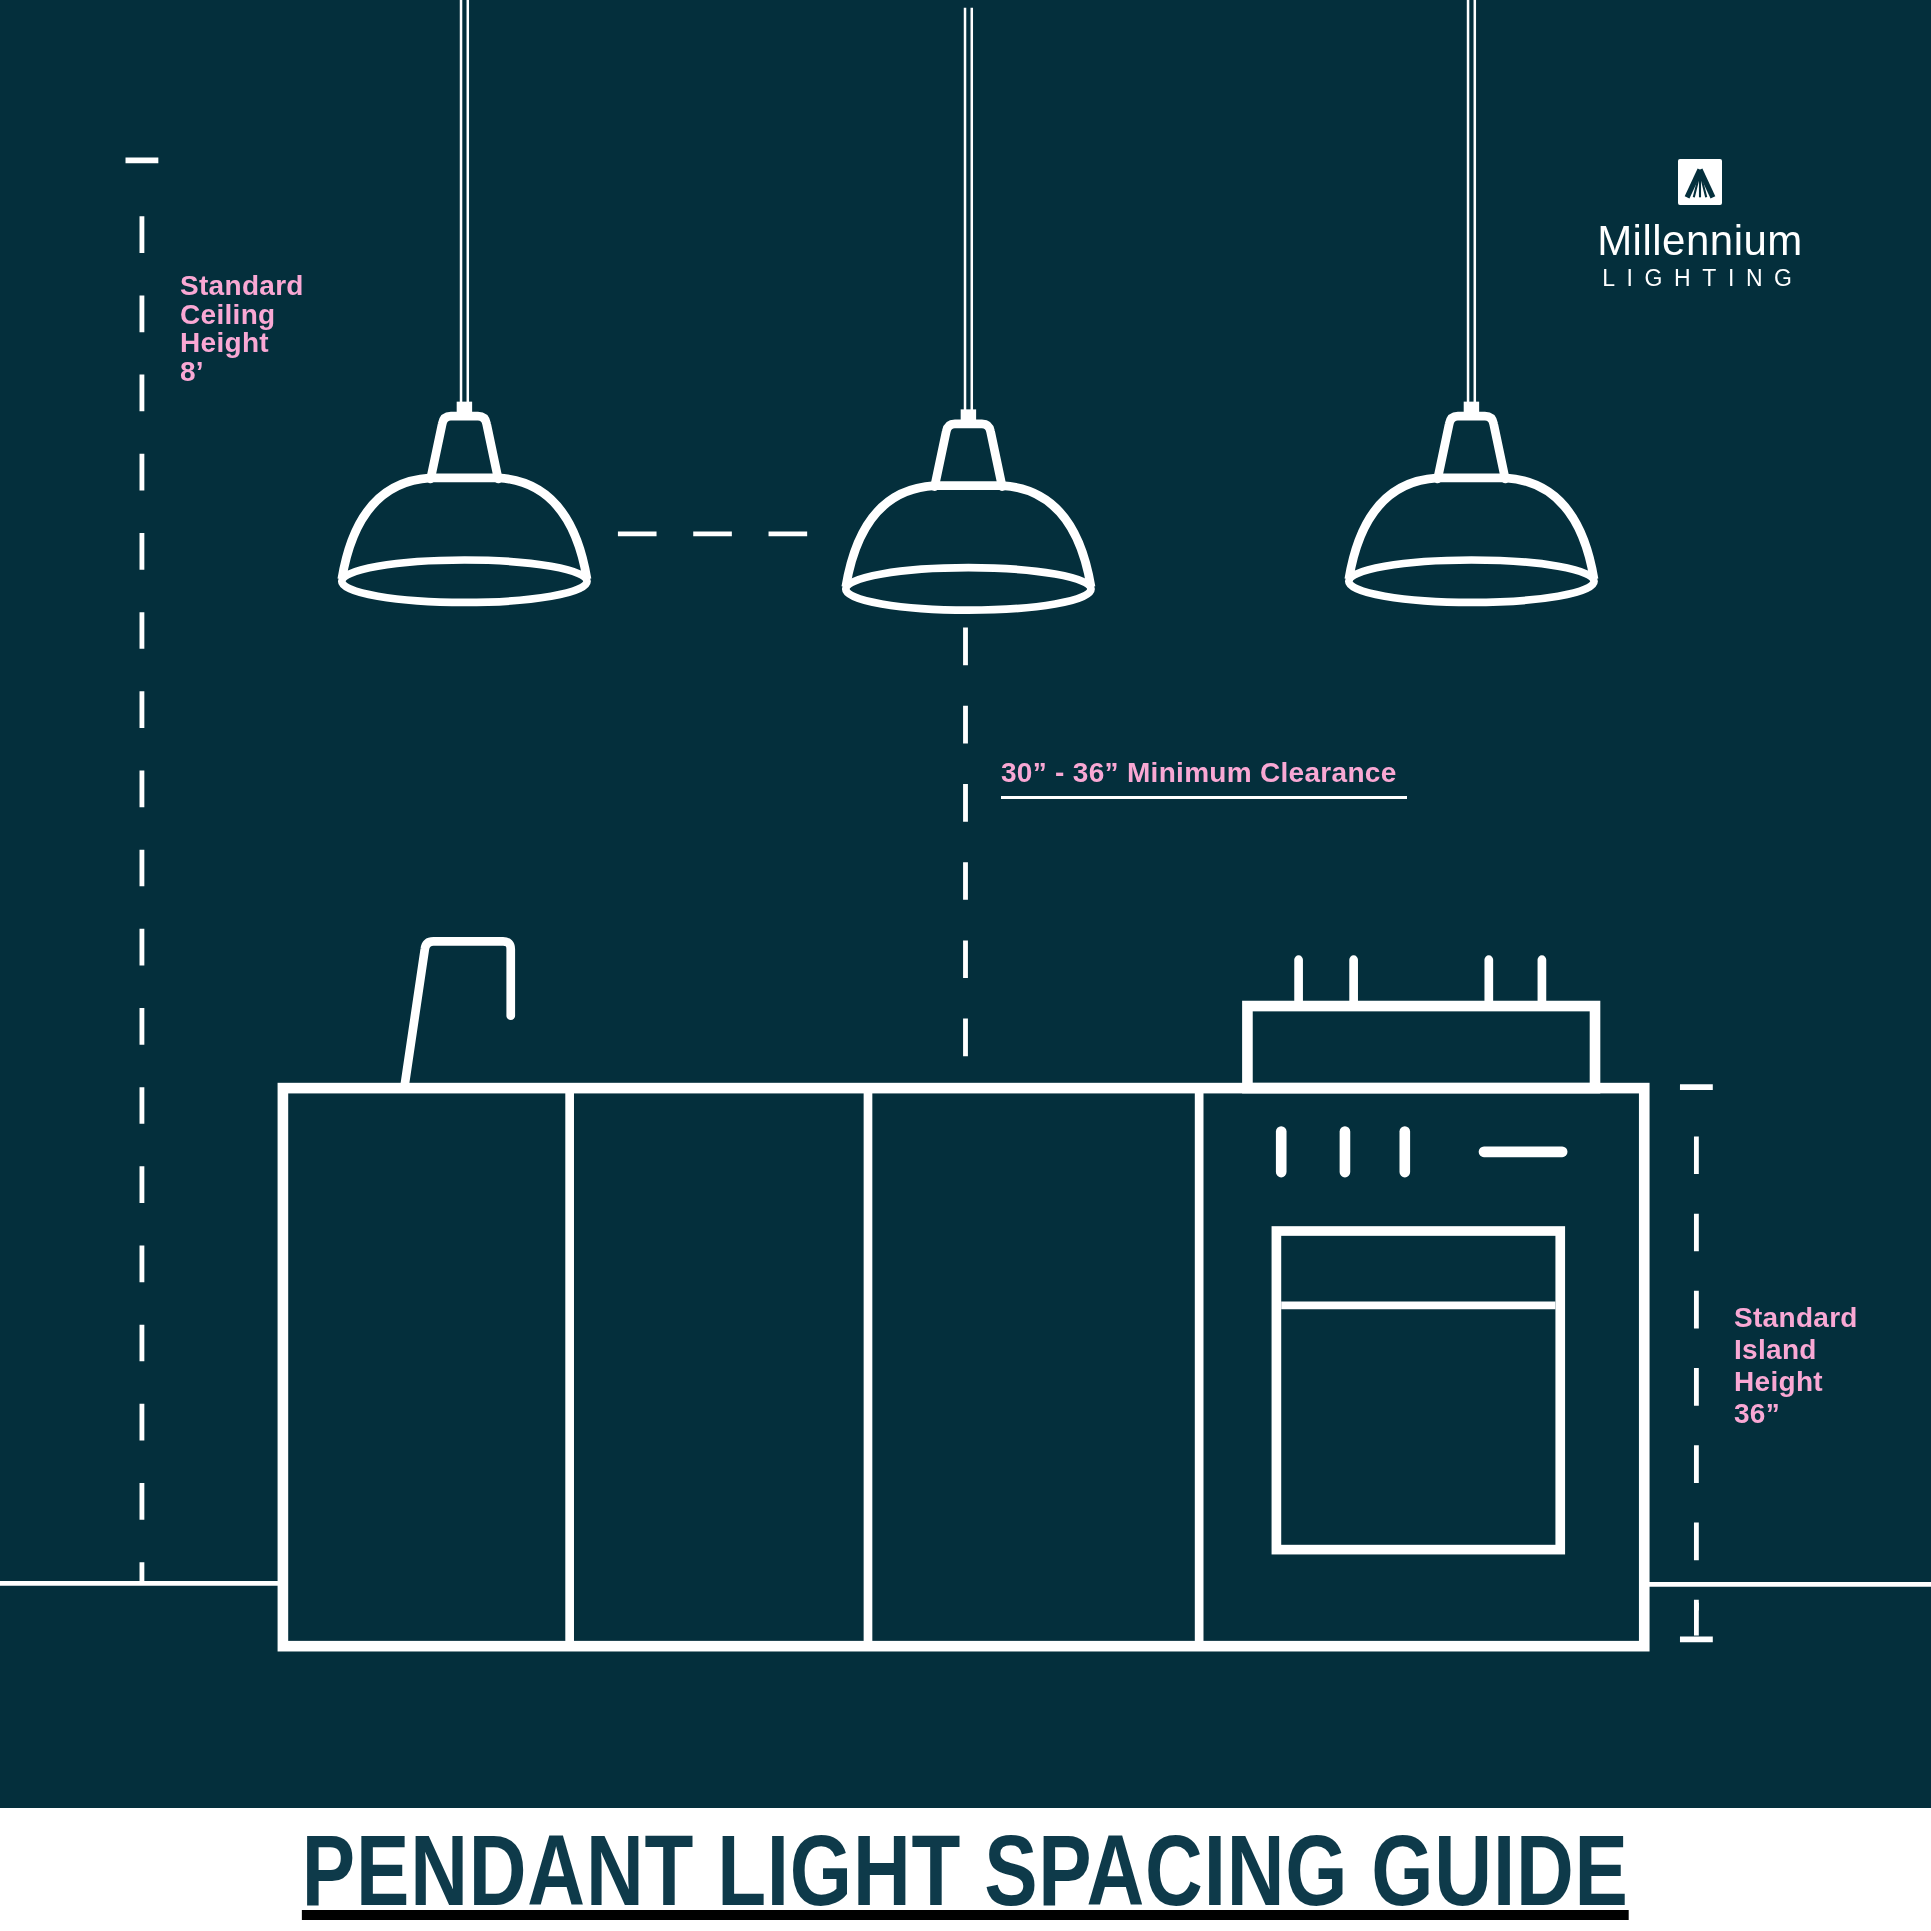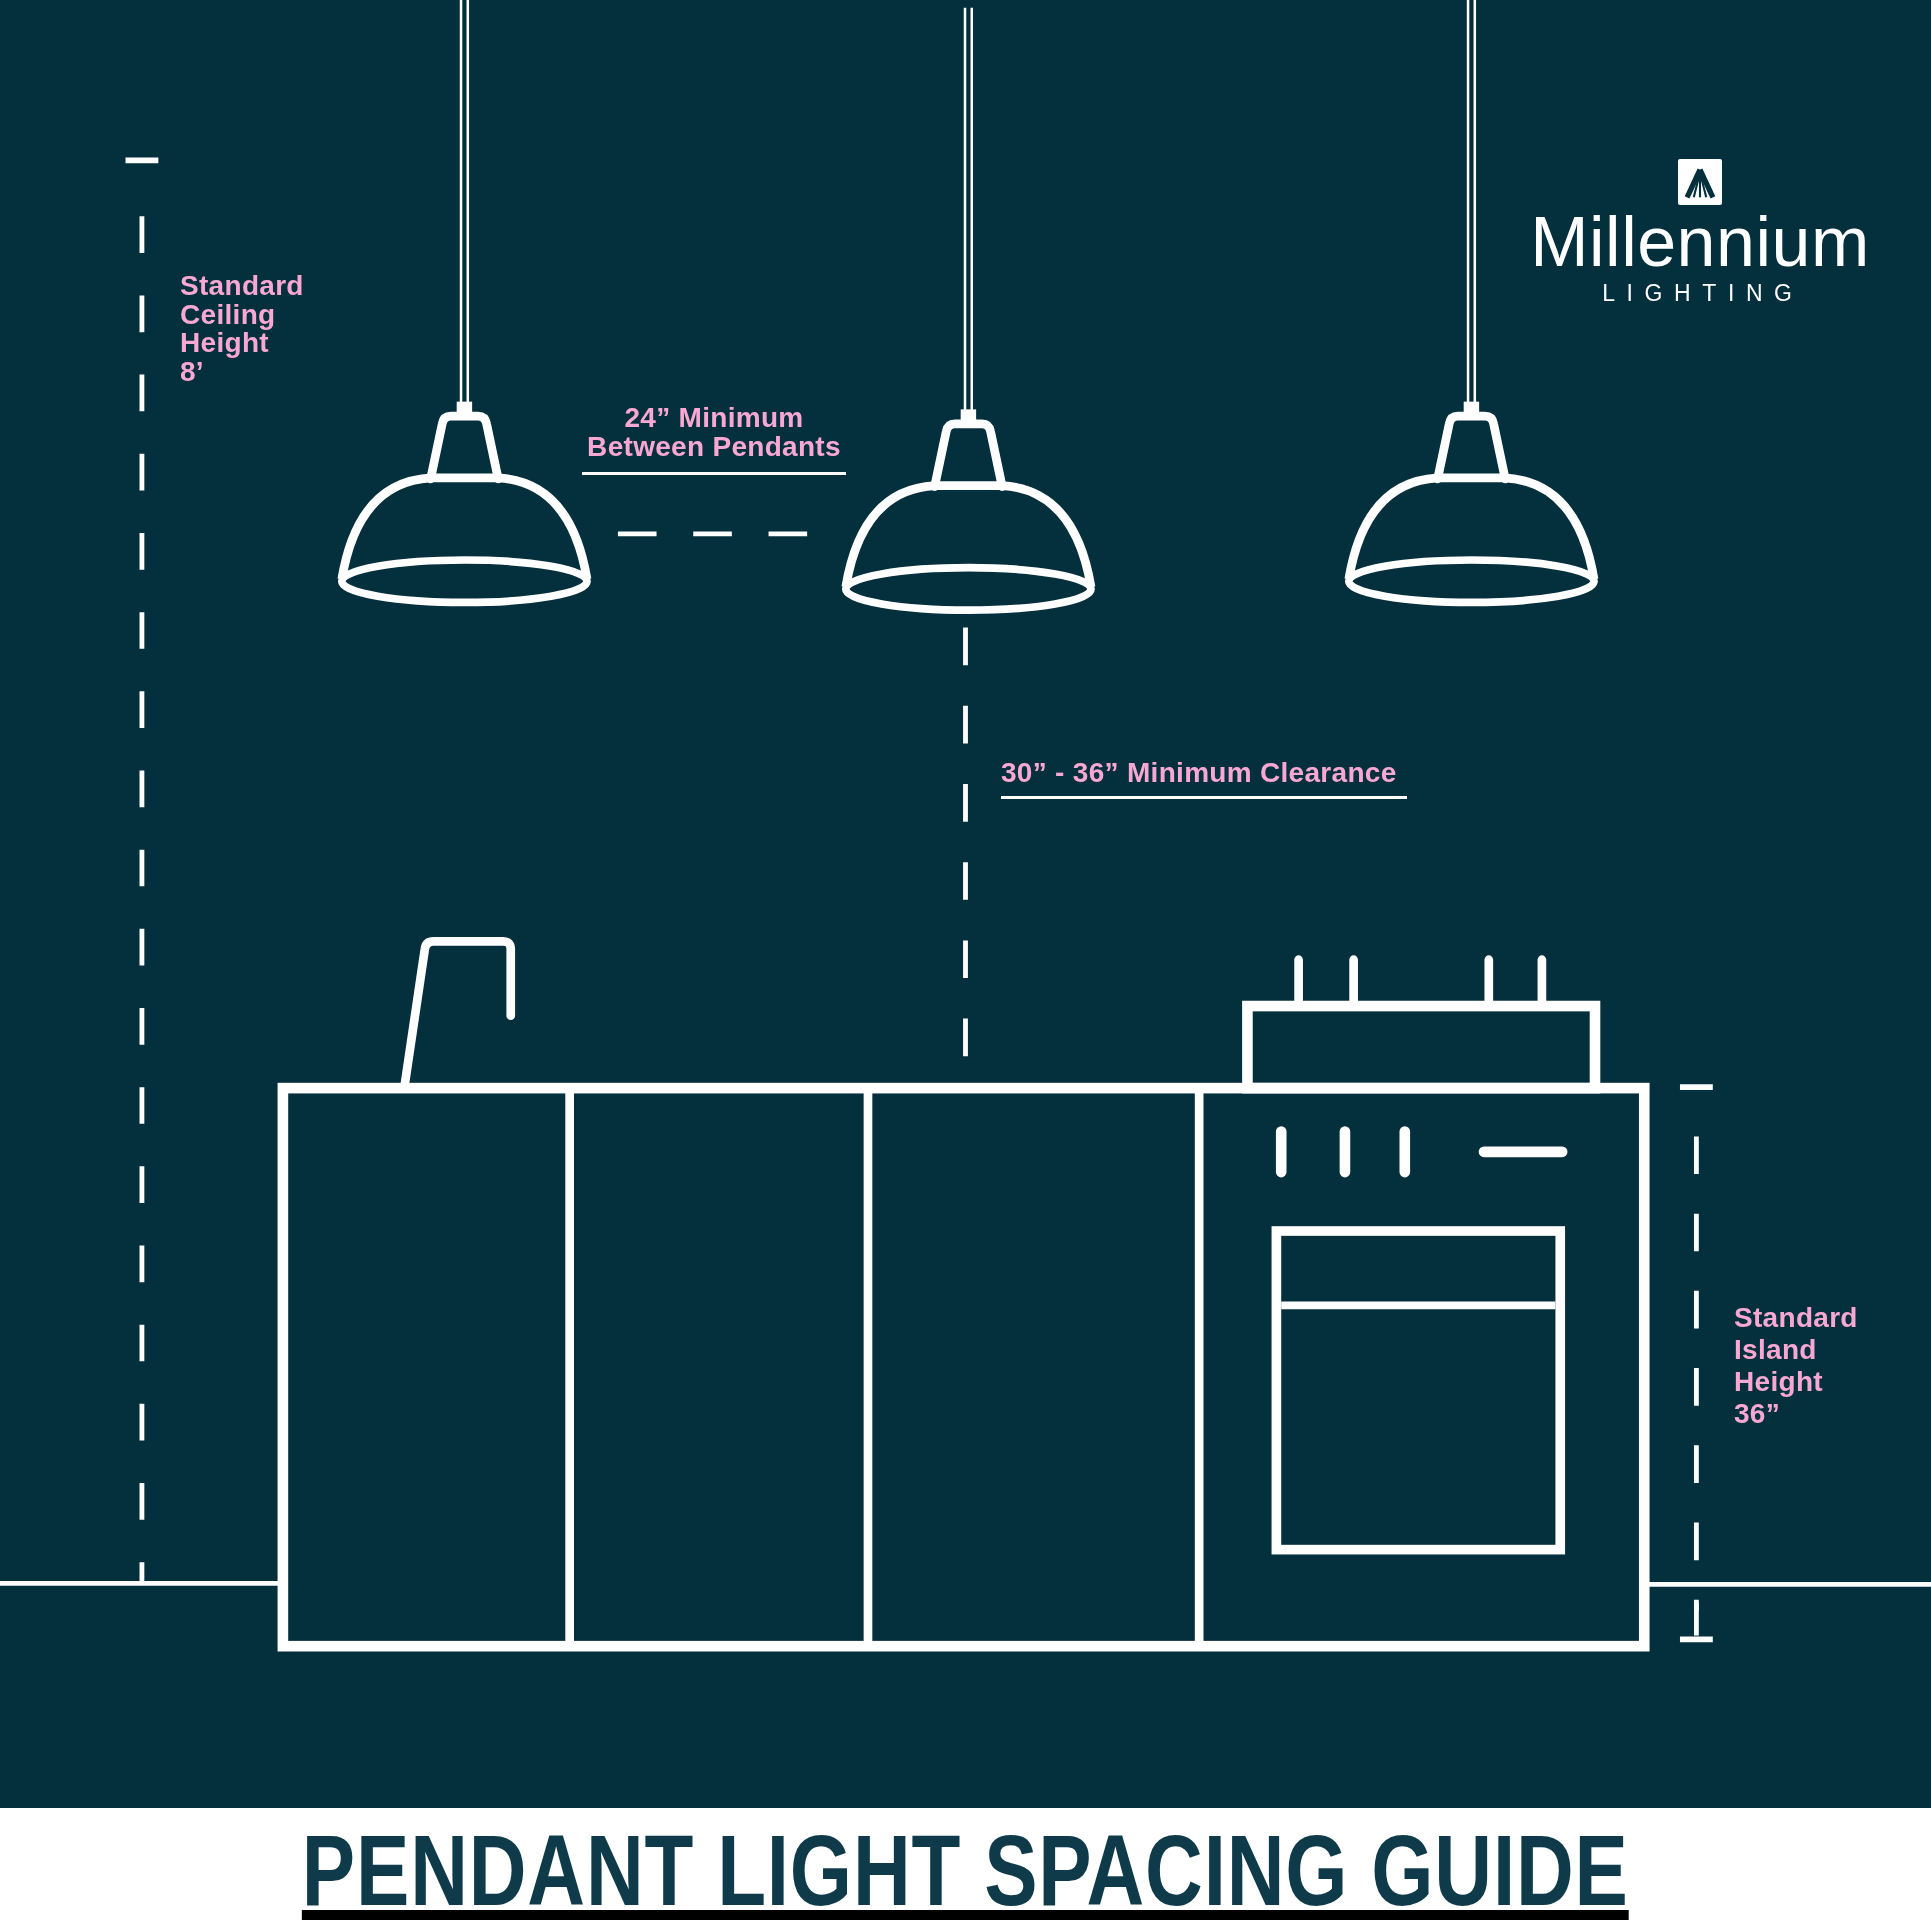--- a/index.html
+++ b/index.html
@@ -43,24 +43,24 @@
   .logo {
     position: absolute;
     left: 1526px; top: 159px;
     width: 348px;
     display: flex;
     flex-direction: column;
     align-items: center;
     color: #ffffff;
   }
   .logo-brand {
-    font-size: 70px;
+    font-size: 42px;
     font-weight: 500;
     letter-spacing: 0.5px;
-    margin-top: 2px;
+    margin-top: 15px;
     line-height: 1;
   }
   .logo-sub {
     font-size: 23px;
     font-weight: 400;
     letter-spacing: 11.6px;
     text-indent: 5.8px;
     margin-top: 5px;
     line-height: 1;
   }
@@ -165,22 +165,20 @@
       <rect x="1322" y="1275" width="294" height="330" stroke-width="10"></rect>
       <line x1="1327" y1="1352" x2="1611" y2="1352" stroke-width="8"></line>
     </g>
   </svg>
 
   <div class="label label-ceiling">Standard
 Ceiling
 Height
 8’</div>
 
-  <div class="label label-between">24” Minimum
-Between Pendants</div>
 
   <div class="label label-clearance">30” - 36” Minimum Clearance</div>
 
   <div class="label label-island">Standard
 Island
 Height
 36”</div>
 
   <div class="logo">
     <svg width="44" height="46" viewBox="0 0 46 48">

